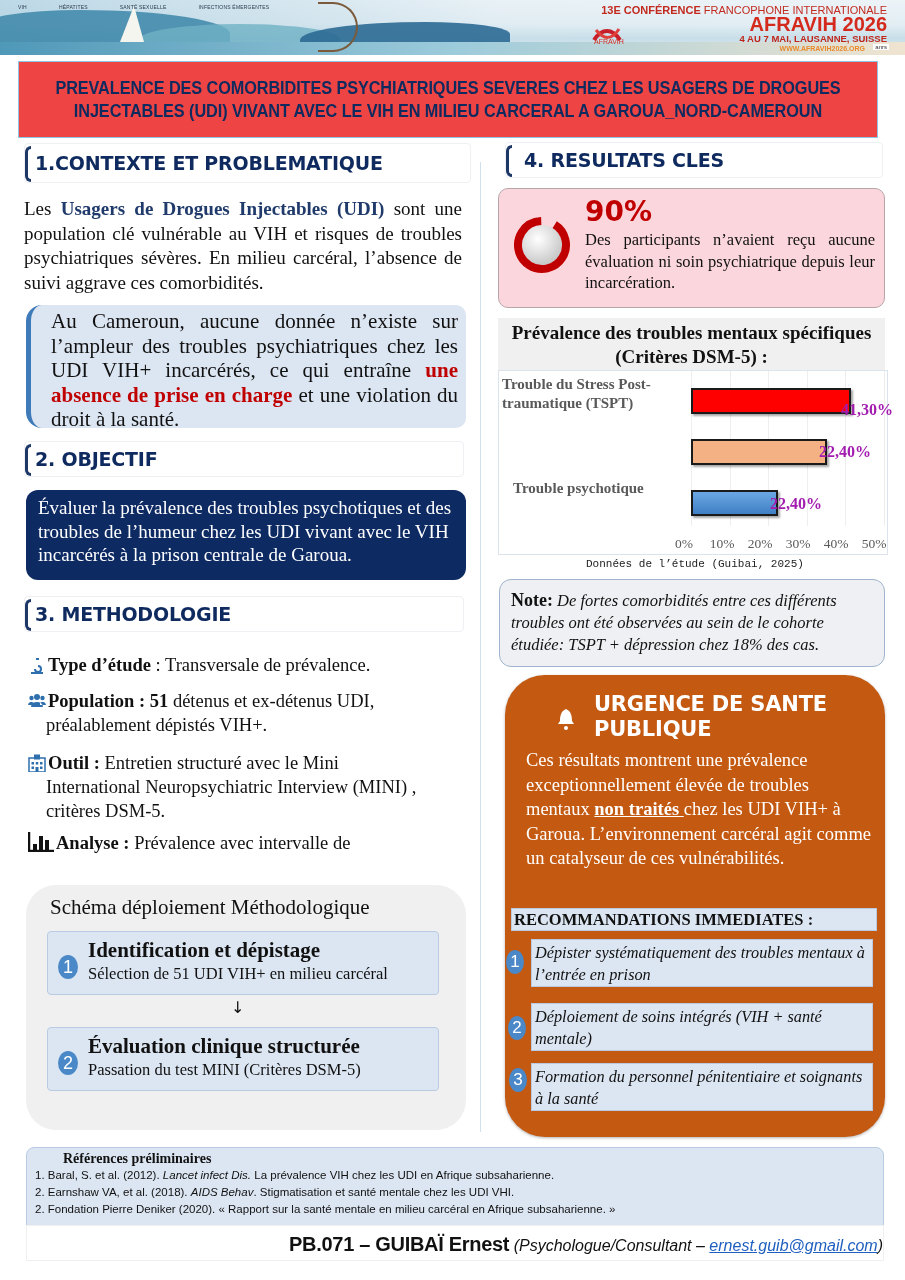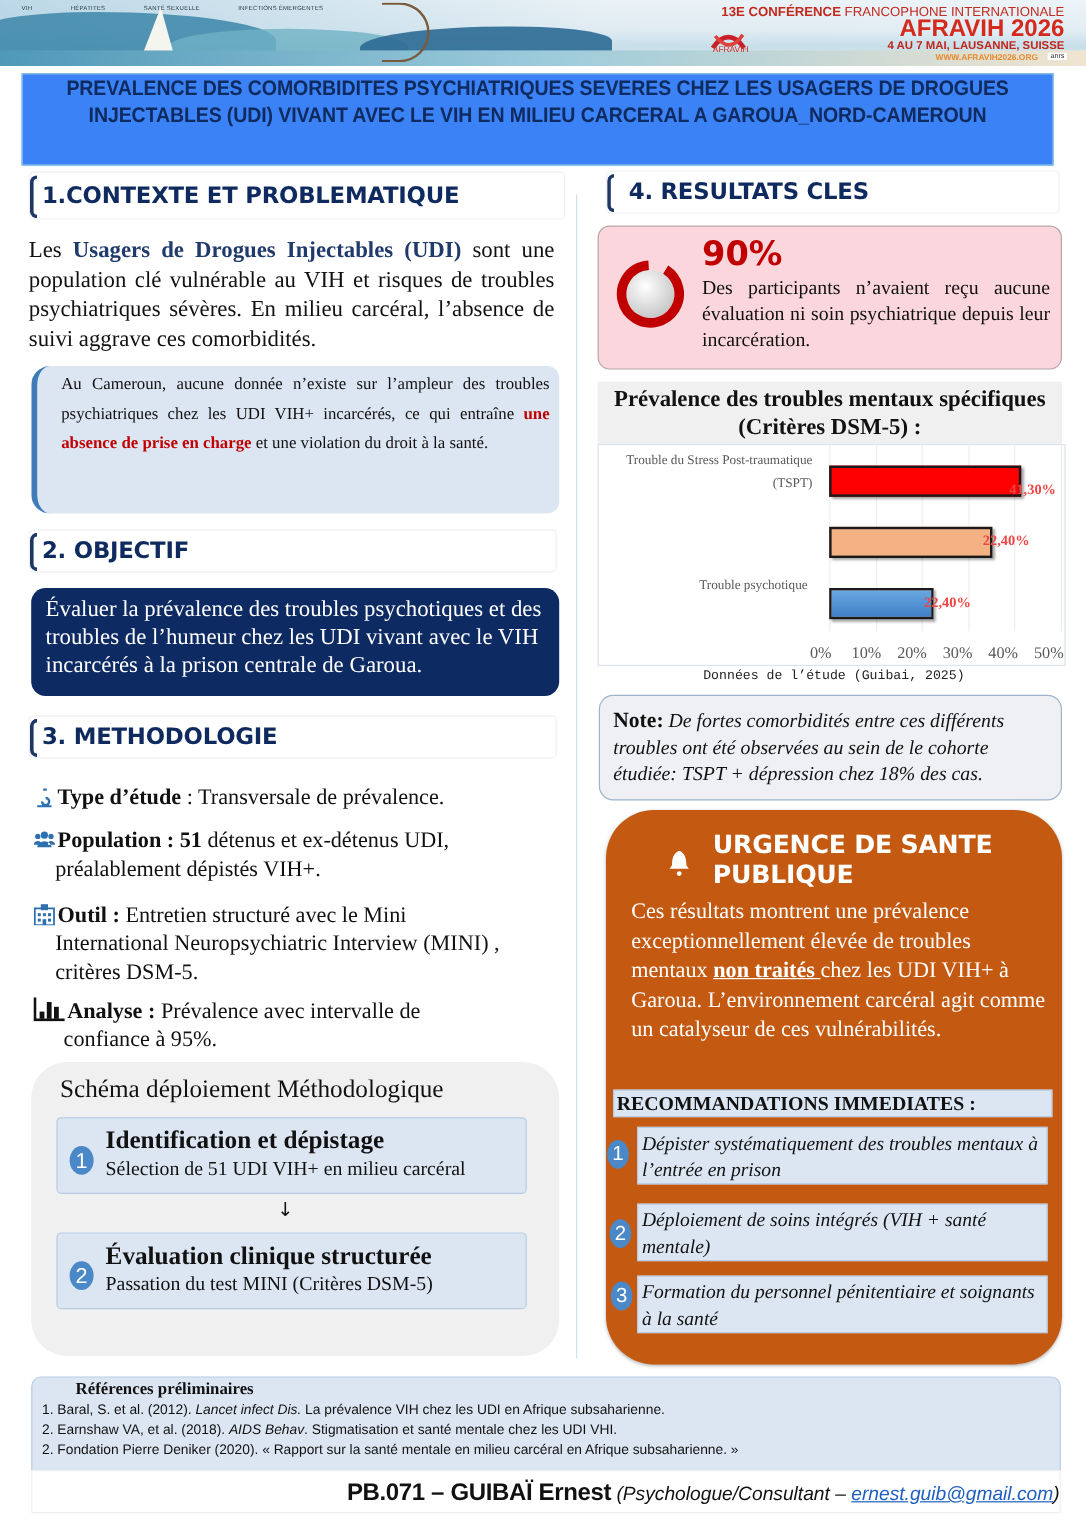--- a/index.html
+++ b/index.html
@@ -23,32 +23,32 @@
   .banner .conf .bold { font-weight: bold; }
   .banner .afravih { position: absolute; right: 18px; top: 14px; font-family: "Liberation Sans", sans-serif; font-weight: bold; font-size: 20px; color: #d42a1e; line-height: 1; margin-left: 20px; }
   .banner .dates { position: absolute; right: 18px; top: 33px; font-family: "Liberation Sans", sans-serif; font-weight: bold; font-size: 9.5px; color: #c0261a; }
   .banner .url { position: absolute; right: 40px; top: 45px; font-family: "Liberation Sans", sans-serif; font-weight: bold; font-size: 7px; color: #e8892a; }
   .banner .anrs { position: absolute; right: 16px; top: 44px; font-family: "Liberation Sans", sans-serif; font-size: 6px; color: #333; background: #fff; padding: 0 2px; }
   .banner .ribbon { position: absolute; left: 592px; top: 26px; width: 30px; height: 16px; }
   .banner .ribbon-label { position: absolute; left: 594px; top: 38px; font-family: "Liberation Sans", sans-serif; font-size: 7px; color: #d42a1e; }
 
   
   .title-box { position: absolute; left: 18px; top: 61px; width: 860px; height: 77px;
-    background: #3b82f6; border: 1px solid #8ec6e4; display: flex; justify-content: center; text-align: center; }
+    background: #ef4444; border: 1px solid #8ec6e4; display: flex; align-items: center; justify-content: center; text-align: center; }
   .title-box .title { font-family: "Liberation Sans", sans-serif; font-weight: bold; font-size: 17.5px; color: #0e2a5e; line-height: 23px; letter-spacing: -.1px; transform: scaleX(.93); }
 
   
   .sec-head { position: absolute; background: #fff; border: 1px solid #eef0f3; border-radius: 4px; height: 40px; display: flex; align-items: center; }
   .sec-head .bracket { position: absolute; left: 0; top: 2px; width: 6px; height: 36px; border: 3px solid #1d3767; border-right: none; border-radius: 6px 0 0 6px; }
   .sec-head .label { font-family: "DejaVu Sans", sans-serif; font-weight: bold; font-size: 19px; color: #0e2a5e; margin-left: 10px; letter-spacing: -.2px; }
 
   
   .contexte-text { position: absolute; left: 24px; top: 197px; width: 438px; font-size: 19px; line-height: 24.5px; text-align: justify; color: #111; }
   .contexte-text .hl { color: #1f3a6b; font-weight: bold; }
-  .cameroun-box { position: absolute; left: 26px; top: 305px; width: 440px; height: 123px; background: #dce6f2; border-left: 5px solid #3f7bb8; border-radius: 16px 10px 10px 16px; padding: 4px 8px 0 20px; font-size: 14px; line-height: 24.5px; text-align: justify; color: #111; }
+  .cameroun-box { position: absolute; left: 26px; top: 305px; width: 440px; height: 123px; background: #dce6f2; border-left: 5px solid #3f7bb8; border-radius: 16px 10px 10px 16px; padding: 4px 8px 0 20px; font-size: 21px; line-height: 24.5px; text-align: justify; color: #111; }
   .cameroun-box .red { color: #c00000; font-weight: bold; }
 
   .objectif-box { position: absolute; left: 26px; top: 490px; width: 440px; height: 90px; background: #0d2a63; border-radius: 12px; padding: 6px 12px; font-size: 19px; line-height: 23.5px; color: #ffffff; }
 
   .meth-item { position: absolute; left: 28px; font-size: 18.5px; line-height: 24px; color: #111; }
   .meth-item b { font-weight: bold; }
   .meth-item .ico { display: inline-block; width: 18px; height: 18px; vertical-align: -3px; margin-right: 2px; }
   .meth-item .indent { padding-left: 18px; }
 
   .schema { position: absolute; left: 26px; top: 885px; width: 440px; height: 245px; background: #f0f0f0; border-radius: 30px; }
@@ -64,23 +64,23 @@
 
   
   .stat-box { position: absolute; left: 498px; top: 188px; width: 387px; height: 120px; background: #fbd7dd; border: 1px solid #b7a6a9; border-radius: 10px; }
   .stat-box .ring { position: absolute; left: 14px; top: 27px; width: 58px; height: 58px; }
   .stat-box .big { position: absolute; left: 86px; top: 6px; font-family: "DejaVu Sans", sans-serif; font-weight: bold; font-size: 28px; color: #c00000; line-height: 34px; }
   .stat-box .desc { position: absolute; left: 86px; top: 40px; width: 290px; font-size: 16.5px; line-height: 21.5px; text-align: justify; color: #111; }
 
   .chart-wrap { position: absolute; left: 498px; top: 318px; width: 387px; height: 240px; }
   .chart-wrap .ctitle { position: absolute; left: 0; top: 0; width: 387px; height: 52px; background: #f0f0f0; text-align: center; font-size: 19px; font-weight: bold; line-height: 24px; padding-top: 3px; color: #111; }
   .chart-wrap .plot { position: absolute; left: 0; top: 52px; width: 390px; height: 185px; background: #fff; border: 1px solid #dbe3ec; }
-  .chart-wrap .cat { position: absolute; right: 220px; text-align: right; font-size: 11px; font-weight: normal; color: #595959; line-height: 19px; }
+  .chart-wrap .cat { position: absolute; right: 220px; text-align: left; font-size: 15px; font-weight: bold; color: #595959; line-height: 19px; }
   .chart-wrap .bar { position: absolute; left: 192px; height: 26px; border: 2px solid #1a1a1a; box-shadow: 2px 2px 2px rgba(0,0,0,.35); }
-  .chart-wrap .val { position: absolute; font-size: 12px; font-weight: bold; color: #ef4444; }
+  .chart-wrap .val { position: absolute; font-size: 16px; font-weight: bold; color: #a21caf; }
   .chart-wrap .gridline { position: absolute; top: 0; width: 1px; height: 155px; background: #eeeeee; }
   .chart-wrap .tick { position: absolute; top: 165px; font-size: 13.5px; color: #595959; transform: translateX(-50%); }
   .chart-src { position: absolute; left: 586px; top: 558px; font-family: "Liberation Mono", monospace; font-size: 11px; color: #222; }
 
   .note-box { position: absolute; left: 499px; top: 579px; width: 386px; height: 88px; background: #eef0f3; border: 1px solid #9fb4cc; border-radius: 12px; padding: 9px 11px; font-size: 16.5px; line-height: 22px; color: #111; }
   .note-box b { font-weight: bold; font-size: 18px; }
   .note-box i { font-style: italic; }
 
   .urgence { position: absolute; left: 505px; top: 675px; width: 380px; height: 462px; background: #c45911; border-radius: 40px; box-shadow: 0 1px 3px rgba(0,0,0,.3); }
   .urgence .bell { position: absolute; left: 51px; top: 32px; width: 20px; height: 24px; }
@@ -195,21 +195,20 @@
   <div class="indent" style="width:440px;">International Neuropsychiatric Interview (MINI) , critères DSM-5.</div>
 </div>
 
 <div class="meth-item" style="top:831px;">
   <svg class="ico" style="width:26px; height:20px;" viewBox="0 0 26 20">
       <path d="M1 0v19h25" stroke="#111" stroke-width="2.5" fill="none"></path>
       <rect x="5" y="12" width="4" height="6" fill="#111"></rect>
       <rect x="11" y="4" width="4" height="14" fill="#111"></rect>
       <rect x="17" y="8" width="4" height="10" fill="#111"></rect>
     </svg><b>Analyse :</b><span> </span><span>Prévalence avec intervalle de</span>
-  <div class="indent" style="padding-left:25px;">confiance à 95%.</div>
 </div>
 
 <div class="schema">
   <div class="stitle">Schéma déploiement Méthodologique</div>
   <div class="step" style="top:46px;">
     <div class="num">1</div>
     <div class="st">Identification et dépistage</div>
     <div class="sd">Sélection de 51 UDI VIH+ en milieu carcéral</div>
   </div>
   <div class="arrow">↓</div>

